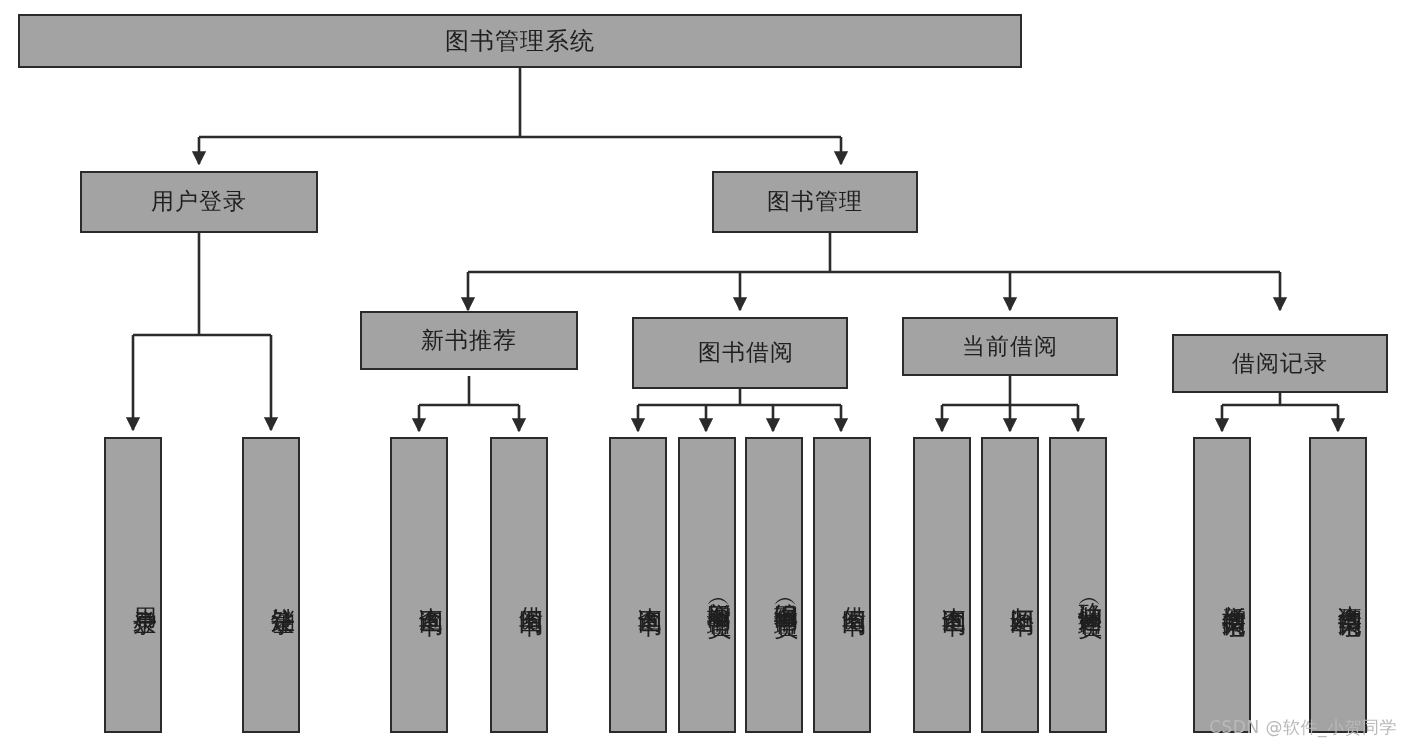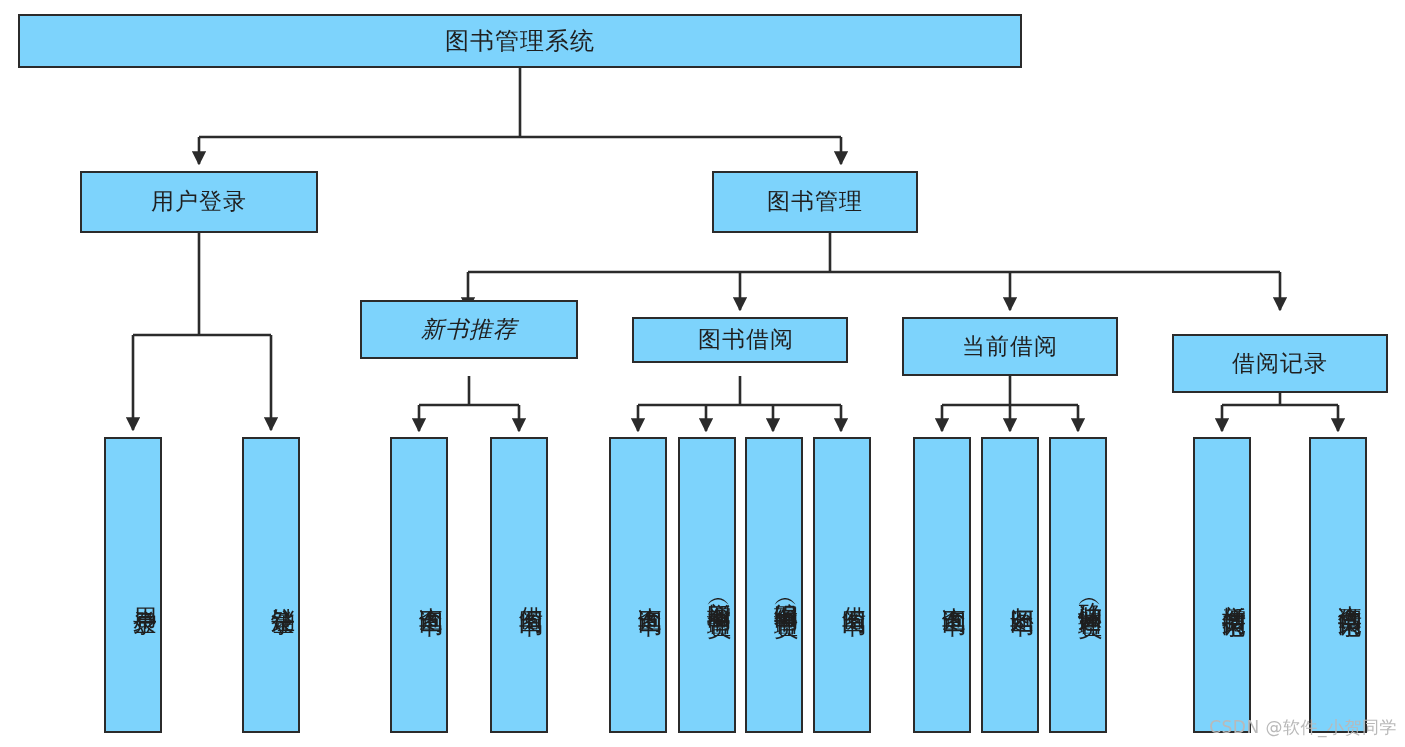--- a/index.html
+++ b/index.html
@@ -22,21 +22,21 @@
     left: 0;
     top: 0;
     width: 1405px;
     height: 747px;
     pointer-events: none;
   }
   .node {
     position: absolute;
     box-sizing: border-box;
     border: 2px solid #2b2b2b;
-    background: #7dd3fc;
+    background: #a3a3a3;
     display: flex;
     align-items: center;
     justify-content: center;
     color: #1f1f1f;
   }
   .node.horiz {
     font-size: 23px;
     letter-spacing: 1px;
     line-height: 1.2;
   }
@@ -117,22 +117,22 @@
       <path d="M 1222 405 L 1222 431" marker-end="url(#arr)"></path>
       <path d="M 1338 405 L 1338 431" marker-end="url(#arr)"></path>
     </g>
   </svg>
 
   <div class="node horiz root" style="left:18px; top:14px; width:1004px; height:54px;">图书管理系统</div>
 
   <div class="node horiz" style="left:80px; top:171px; width:238px; height:62px;">用户登录</div>
   <div class="node horiz" style="left:712px; top:171px; width:206px; height:62px;">图书管理</div>
 
-  <div class="node horiz" style="left:360px; top:300px; width:218px; height:59px;font-style:italic;">新书推荐</div>
-  <div class="node horiz" style="left:632px; top:317px; width:216px; height:46px;padding-left:12px;">图书借阅</div>
+  <div class="node horiz" style="left:360px; top:311px; width:218px; height:59px;">新书推荐</div>
+  <div class="node horiz" style="left:632px; top:317px; width:216px; height:72px;padding-left:12px;">图书借阅</div>
   <div class="node horiz" style="left:902px; top:317px; width:216px; height:59px;text-align:right;">当前借阅</div>
   <div class="node horiz" style="left:1172px; top:334px; width:216px; height:59px;">借阅记录</div>
 
   <div class="node vert" style="left:104px; top:437px; width:58px; height:296px;">用户登录</div>
   <div class="node vert" style="left:242px; top:437px; width:58px; height:296px;">注销登录</div>
 
   <div class="node vert" style="left:390px; top:437px; width:58px; height:296px;">查询图书</div>
   <div class="node vert" style="left:490px; top:437px; width:58px; height:296px;">借阅图书</div>
 
   <div class="node vert" style="left:609px; top:437px; width:58px; height:296px;">查询图书</div>

